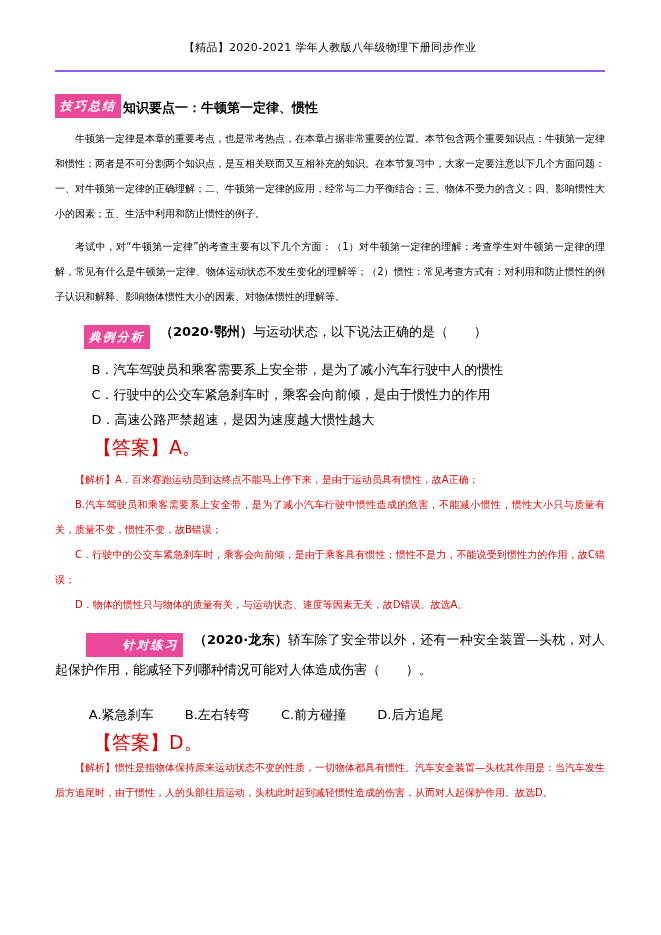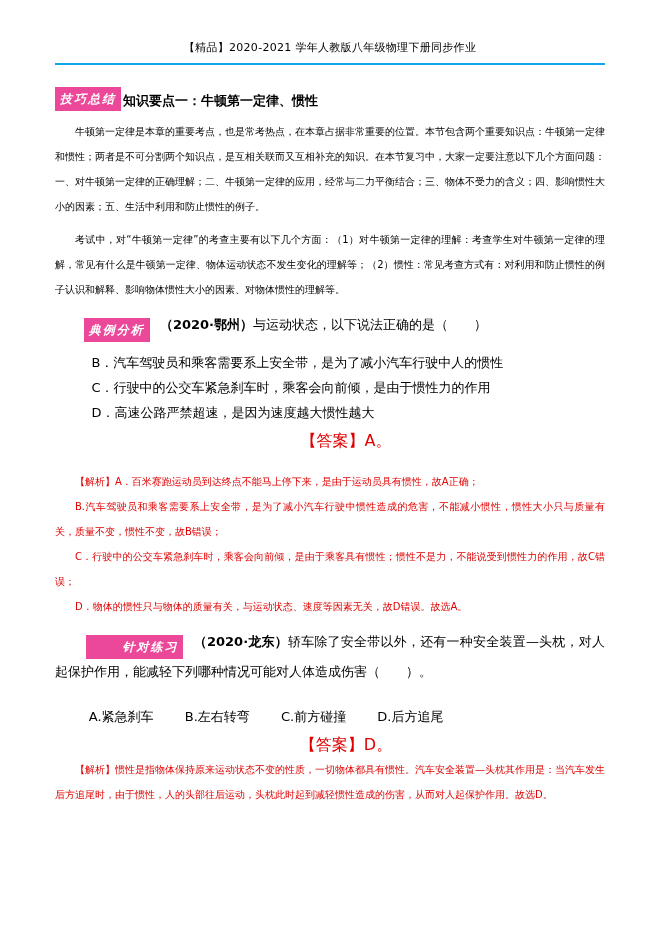--- a/index.html
+++ b/index.html
@@ -5,21 +5,21 @@
   html,body{margin:0;padding:0;}
   body{
     width:661px;height:935px;background:#ffffff;color:#000;
     font-family:"DejaVu Sans","Liberation Sans",sans-serif;
     overflow:hidden;position:relative;
   }
   .page{box-sizing:border-box;width:661px;height:935px;padding:40px 56px 20px 55px;}
   
   .doc-header{
     text-align:center;font-size:11px;line-height:16px;color:#000;
-    padding-bottom:7px;border-bottom:2px solid #0ea5e9;letter-spacing:0.3px;
+    padding-bottom:14px;border-bottom:2px solid #8b5cf6;letter-spacing:0.3px;
   }
   
   .badge{
     display:inline-block;background:#ec4899;color:#ffffff;
     font-family:"DejaVu Serif","Liberation Serif",serif;
     font-style:italic;font-weight:bold;font-size:12px;line-height:16px;
     padding:4px 5px;letter-spacing:2px;white-space:nowrap;flex:0 0 auto;
   }
   .heading-row{margin-top:22px;display:flex;align-items:flex-end;}
   .section-heading{font-size:13px;font-weight:bold;line-height:20px;margin-left:2px;}
@@ -31,22 +31,22 @@
   .q-row .badge{vertical-align:-5px;margin-left:2.4em;margin-right:6px;}
   .q-row.wrap{text-indent:2.4em;}
   .q-row.wrap .badge{margin-left:0;}
   .q-source{font-weight:bold;}
   .option-line{font-size:13px;line-height:25px;margin:0;padding-left:2.8em;}
   .options-block{margin-top:8px;}
   .inline-options{font-size:13px;line-height:25px;margin:20px 0 0 0;padding-left:2.6em;}
   .inline-options span{margin-right:27px;}
   .inline-options span:last-child{margin-right:0;}
   .red{color:#e00000;}
-  .answer-line{font-size:16px;line-height:25px;margin:3px 0 0 0;text-indent:2em;text-align:center;}
-  .analysis{margin-top:16px;}
+  .answer-line{font-size:19px;line-height:25px;margin:3px 0 0 0;text-indent:2em;}
+  .analysis{margin-top:7px;}
 </style>
 </head>
 <body>
 
 <div class="page">
 
   <div class="doc-header">【精品】2020-2021 学年人教版八年级物理下册同步作业</div>
 
   <div class="heading-row">
     <span class="badge">技巧总结</span>

